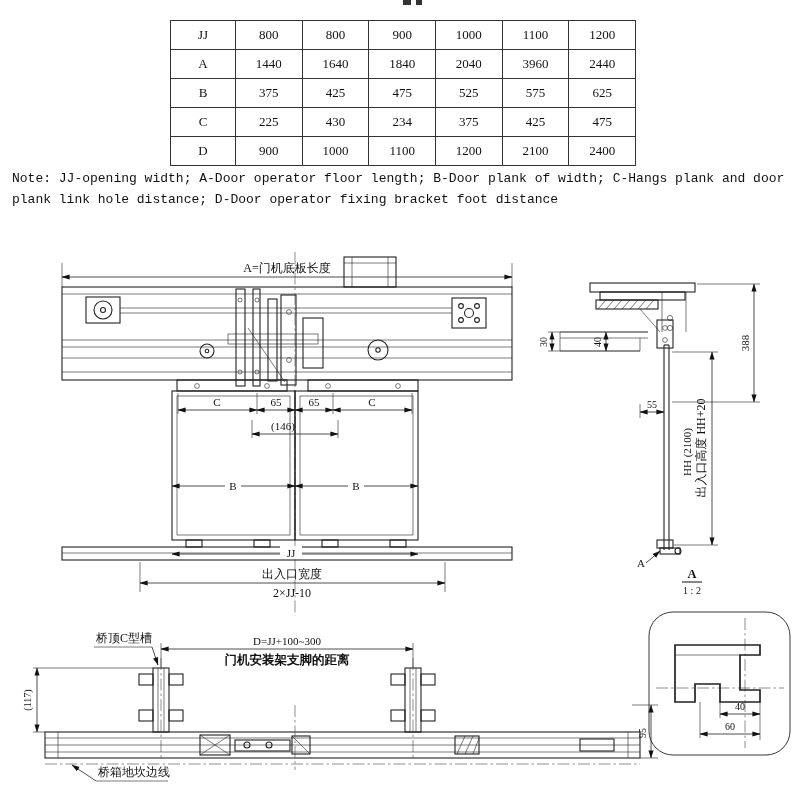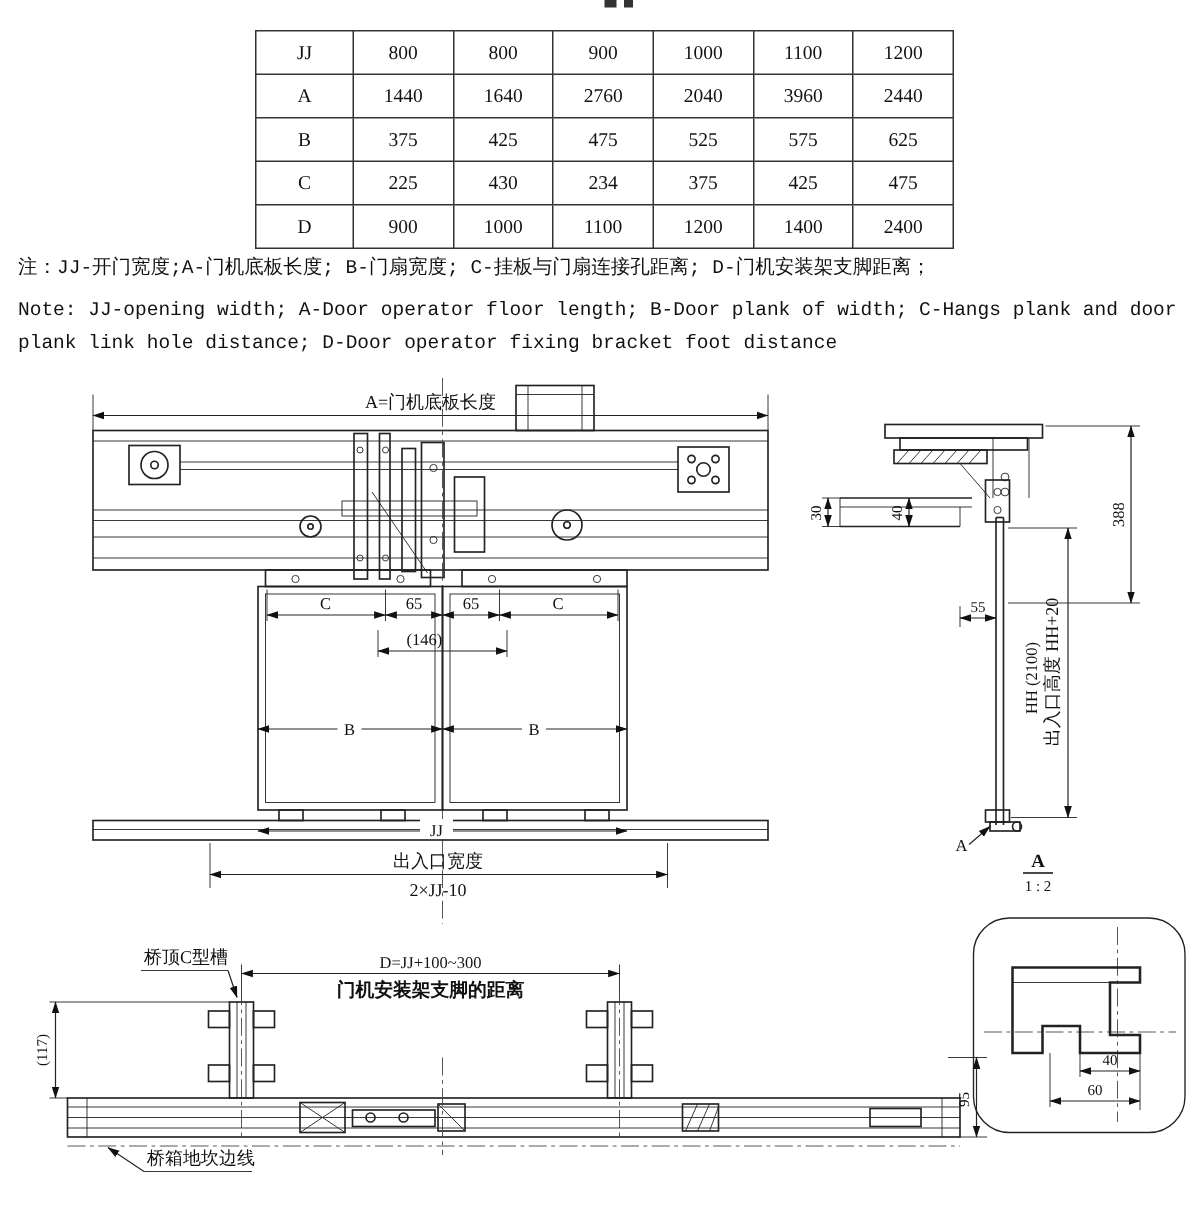--- a/index.html
+++ b/index.html
@@ -61,21 +61,21 @@
         <td>800</td>
         <td>900</td>
         <td>1000</td>
         <td>1100</td>
         <td>1200</td>
       </tr>
       <tr>
         <td class="lbl">A</td>
         <td>1440</td>
         <td>1640</td>
-        <td>2760</td>
+        <td>1840</td>
         <td>2040</td>
         <td>3960</td>
         <td>2440</td>
       </tr>
       <tr>
         <td class="lbl">B</td>
         <td>375</td>
         <td>425</td>
         <td>475</td>
         <td>525</td>
@@ -90,29 +90,28 @@
         <td>375</td>
         <td>425</td>
         <td>475</td>
       </tr>
       <tr>
         <td class="lbl">D</td>
         <td>900</td>
         <td>1000</td>
         <td>1100</td>
         <td>1200</td>
-        <td>1400</td>
+        <td>2100</td>
         <td>2400</td>
       </tr>
     </tbody>
   </table>
 
   
   <div class="notes">
-    <p>注：JJ-开门宽度;A-门机底板长度; B-门扇宽度; C-挂板与门扇连接孔距离; D-门机安装架支脚距离；</p>
     <p>Note: JJ-opening width; A-Door operator floor length; B-Door plank of width; C-Hangs plank and door plank link hole distance; D-Door operator fixing bracket foot distance</p>
   </div>
 
   
   <svg width="800" height="804" viewBox="0 0 800 804" xmlns="http://www.w3.org/2000/svg">
     <defs>
       <marker id="ar" viewBox="0 0 10 10" refX="9.5" refY="5" markerWidth="10" markerHeight="10" orient="auto-start-reverse">
         <path d="M0,1.8 L10,5 L0,8.2 Z" fill="#111"></path>
       </marker>
     </defs>

